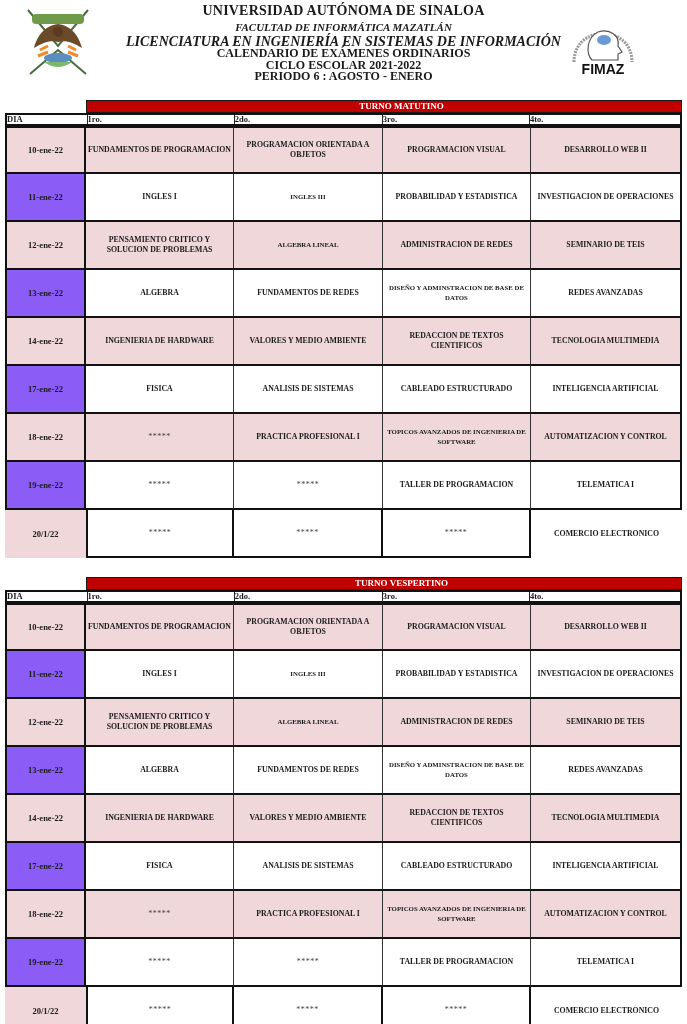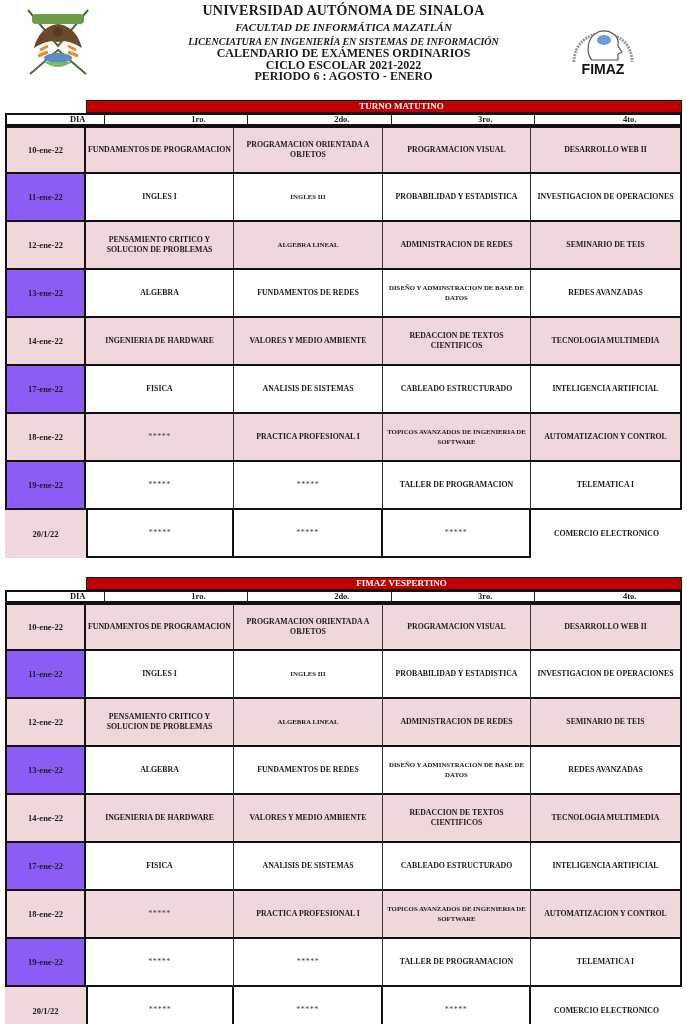--- a/index.html
+++ b/index.html
@@ -3,34 +3,34 @@
 <meta charset="utf-8">
 <style>
   * { box-sizing: border-box; margin: 0; padding: 0; }
   html, body { width: 687px; height: 1024px; background: #ffffff; overflow: hidden; }
   body { position: relative; font-family: "Liberation Serif", "DejaVu Serif", serif; color: #1a1a1a; }
 
   .header { position: absolute; left: 0; top: 0; width: 687px; height: 96px; }
   .title-block { position: absolute; left: 120px; right: 120px; top: 2px; text-align: center; }
   .t1 { font-size: 14px; font-weight: bold; letter-spacing: 0.2px; line-height: 18px; }
   .t2 { font-size: 11px; font-weight: bold; font-style: italic; line-height: 15px; }
-  .t3 { font-size: 10px; font-weight: bold; font-style: italic; line-height: 13px; }
+  .t3 { font-size: 14px; font-weight: bold; font-style: italic; line-height: 13px; }
   .t4 { font-size: 12px; font-weight: bold; line-height: 11.5px; }
 
   .logo-left { position: absolute; left: 22px; top: 6px; width: 72px; height: 72px; }
   .logo-right { position: absolute; left: 568px; top: 10px; width: 70px; height: 68px; }
 
   .section { position: absolute; left: 5px; width: 677px; }
   .turno-bar { position: absolute; left: 81px; right: 0; height: 13px; background: #c00000;
                border: 1.5px solid #1a1a1a; color: #fff; font-size: 9px; font-weight: bold;
                text-align: center; line-height: 10px; padding-left: 35px; }
   .hdr-row { position: absolute; left: 0; right: 0; height: 13px; display: flex;
              border: 2px solid #111; background: #fff; }
-  .hdr-row .c { font-size: 8.5px; font-weight: bold; text-align: center; line-height: 9px;
-                border-right: 1px solid #222; margin-left: 44px; }
+  .hdr-row .c { font-size: 8.5px; font-weight: bold; text-align: left; line-height: 9px;
+                border-right: 1px solid #222; }
   .hdr-row .c:last-child { border-right: none; }
 
   .rows { position: absolute; left: 0; right: 0; }
   .row { display: flex; height: 48px; }
   .cell { display: flex; align-items: center; justify-content: center; text-align: center;
           font-size: 7.8px; font-weight: bold; line-height: 10px; padding: 0 2px;
           border-right: 1px solid #333; border-bottom: 2px solid #111; }
   .cell.day { font-size: 8.5px; background: #efd7da; border-left: 2px solid #111; border-right: 2px solid #111; }
   .cell:last-child { border-right: 2px solid #111; }
   .row.pink .cell { background: #efd7da; }
@@ -154,21 +154,21 @@
       <div class="cell day w-day">20/1/22</div>
       <div class="cell w-c1 stars box firstbox">*****</div>
       <div class="cell w-c2 stars box">*****</div>
       <div class="cell w-c3 stars box">*****</div>
       <div class="cell w-c4 nob">COMERCIO ELECTRONICO</div>
     </div>
   </div>
 </div>
 
 <div class="section" style="top:577px;">
-  <div class="turno-bar" style="top:0;">FIMAZ VESPERTINO</div>
+  <div class="turno-bar" style="top:0;">TURNO VESPERTINO</div>
   <div class="hdr-row" style="top:13px;">
     <div class="c w-day">DIA</div>
     <div class="c w-c1">1ro.</div>
     <div class="c w-c2">2do.</div>
     <div class="c w-c3">3ro.</div>
     <div class="c w-c4">4to.</div>
   </div>
   <div class="rows" style="top:26px;">
     <div class="row pink first">
       <div class="cell day w-day">10-ene-22</div>

